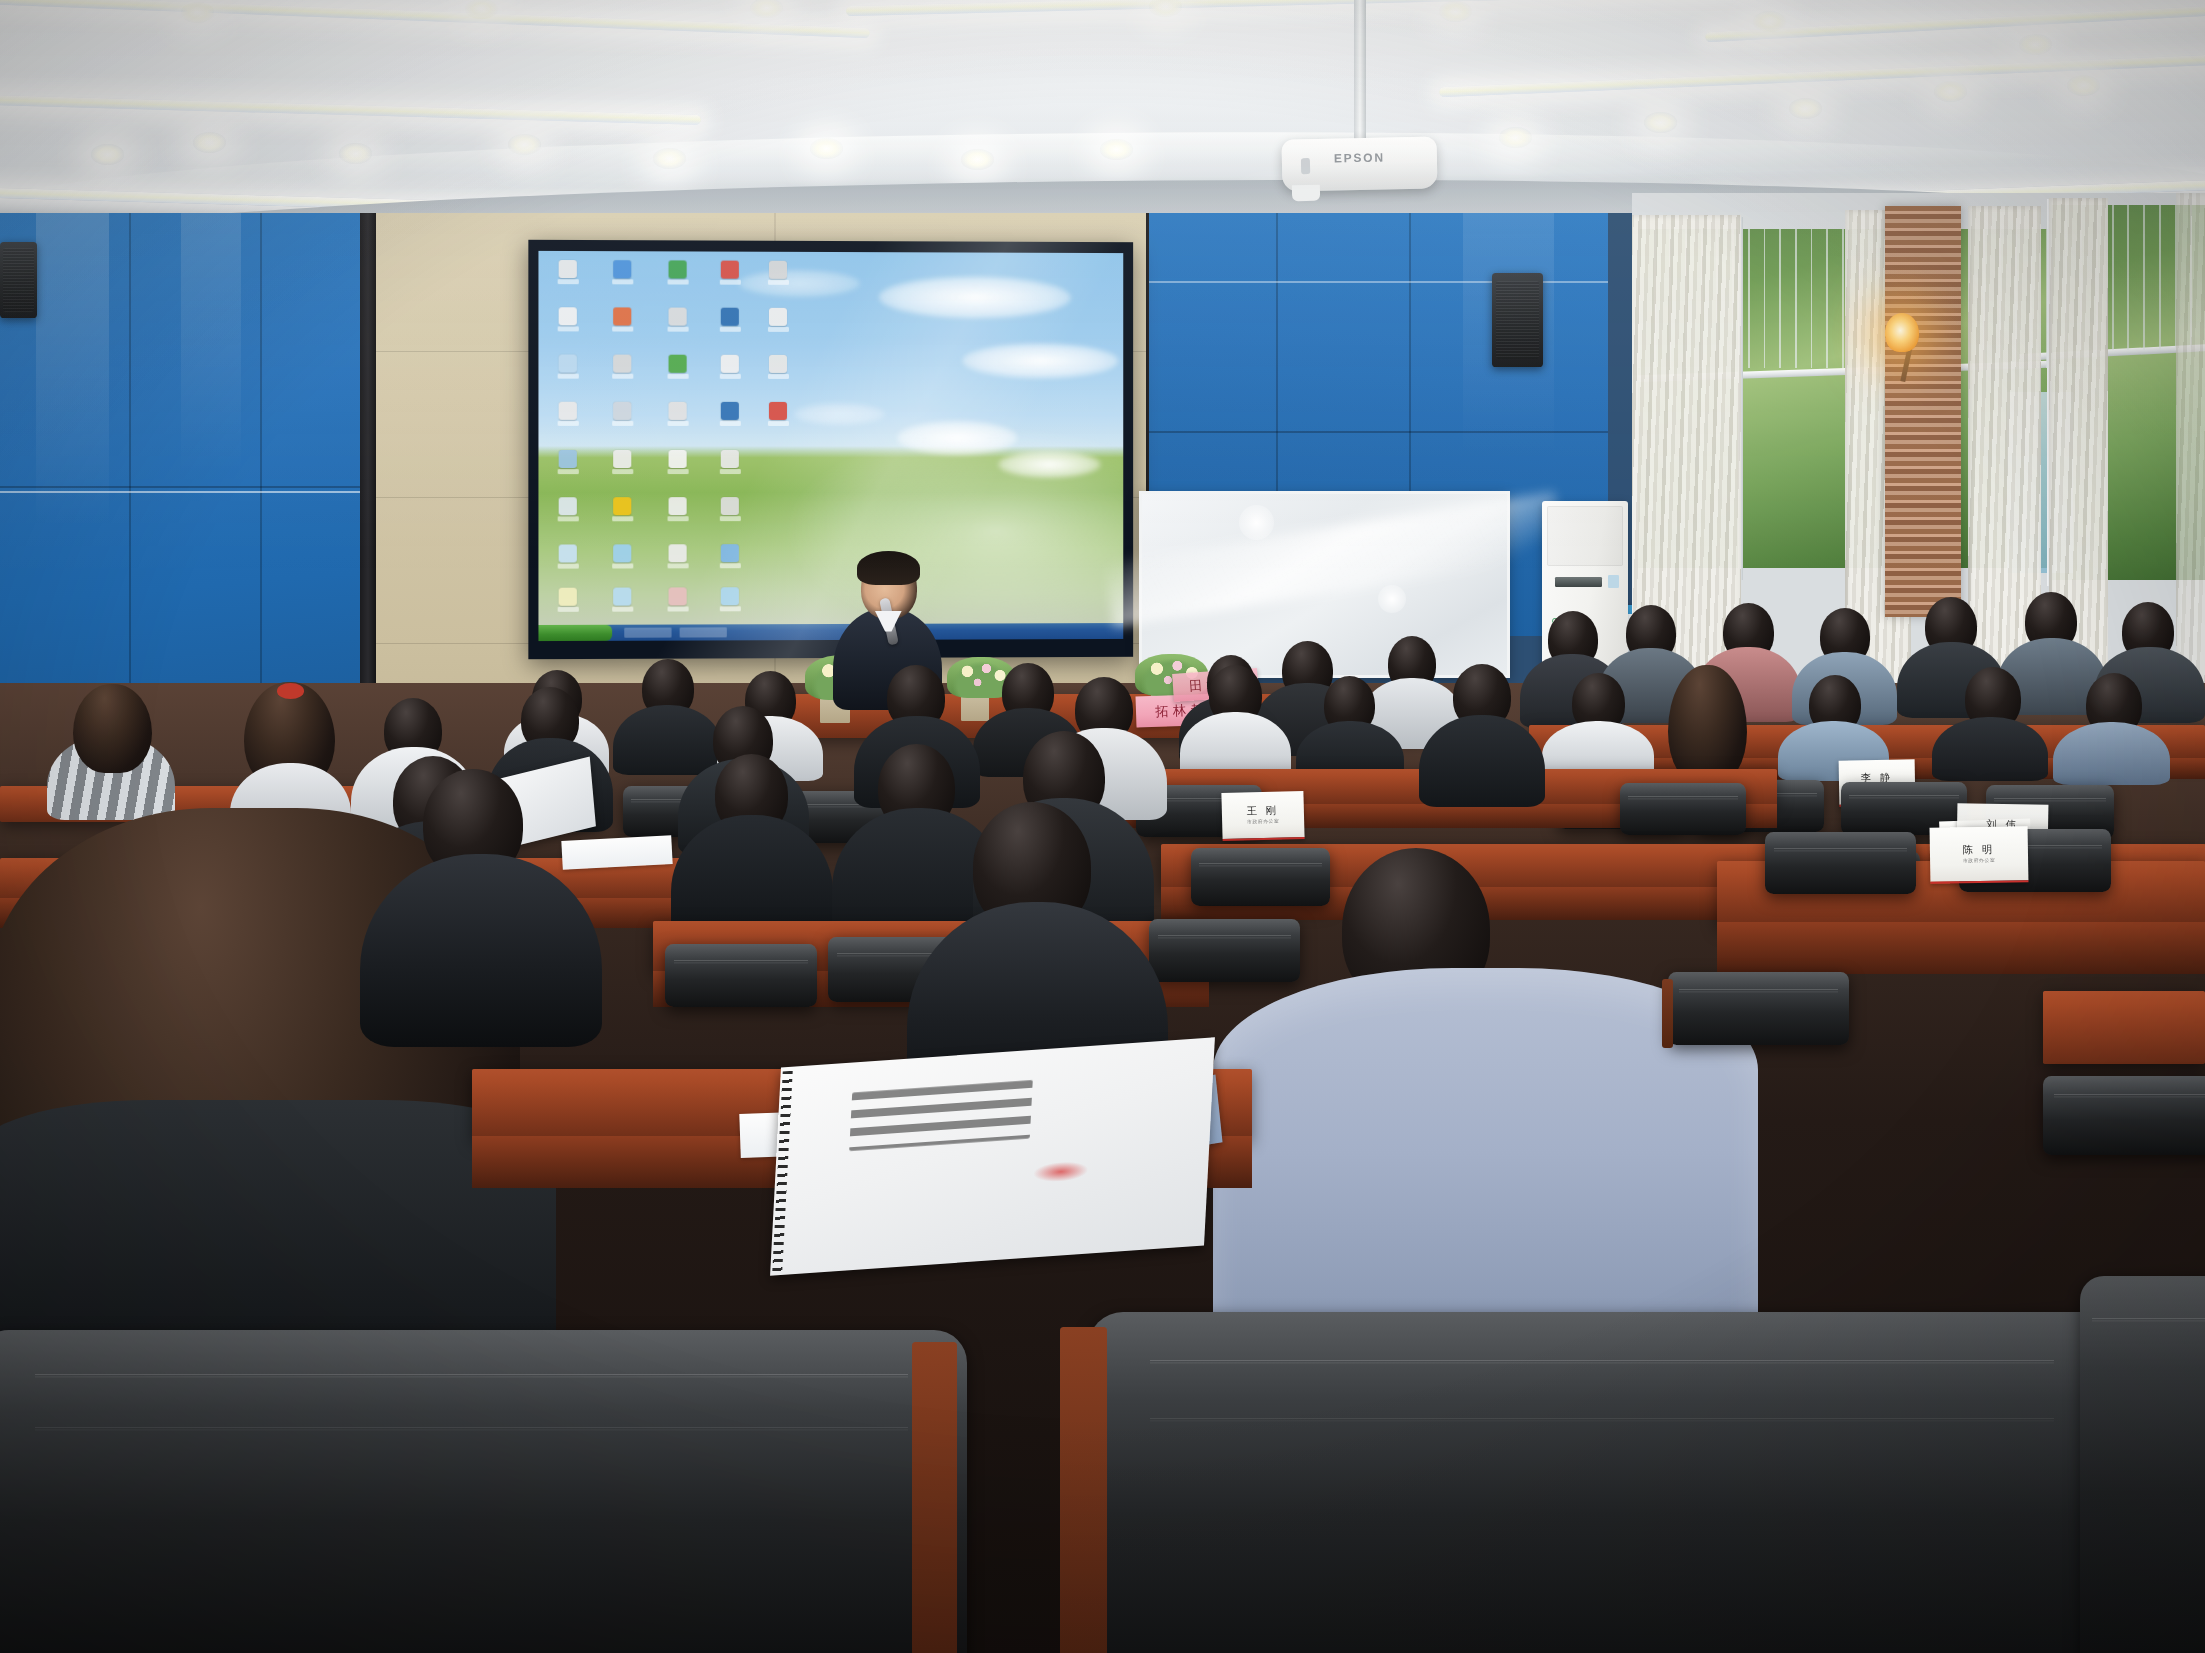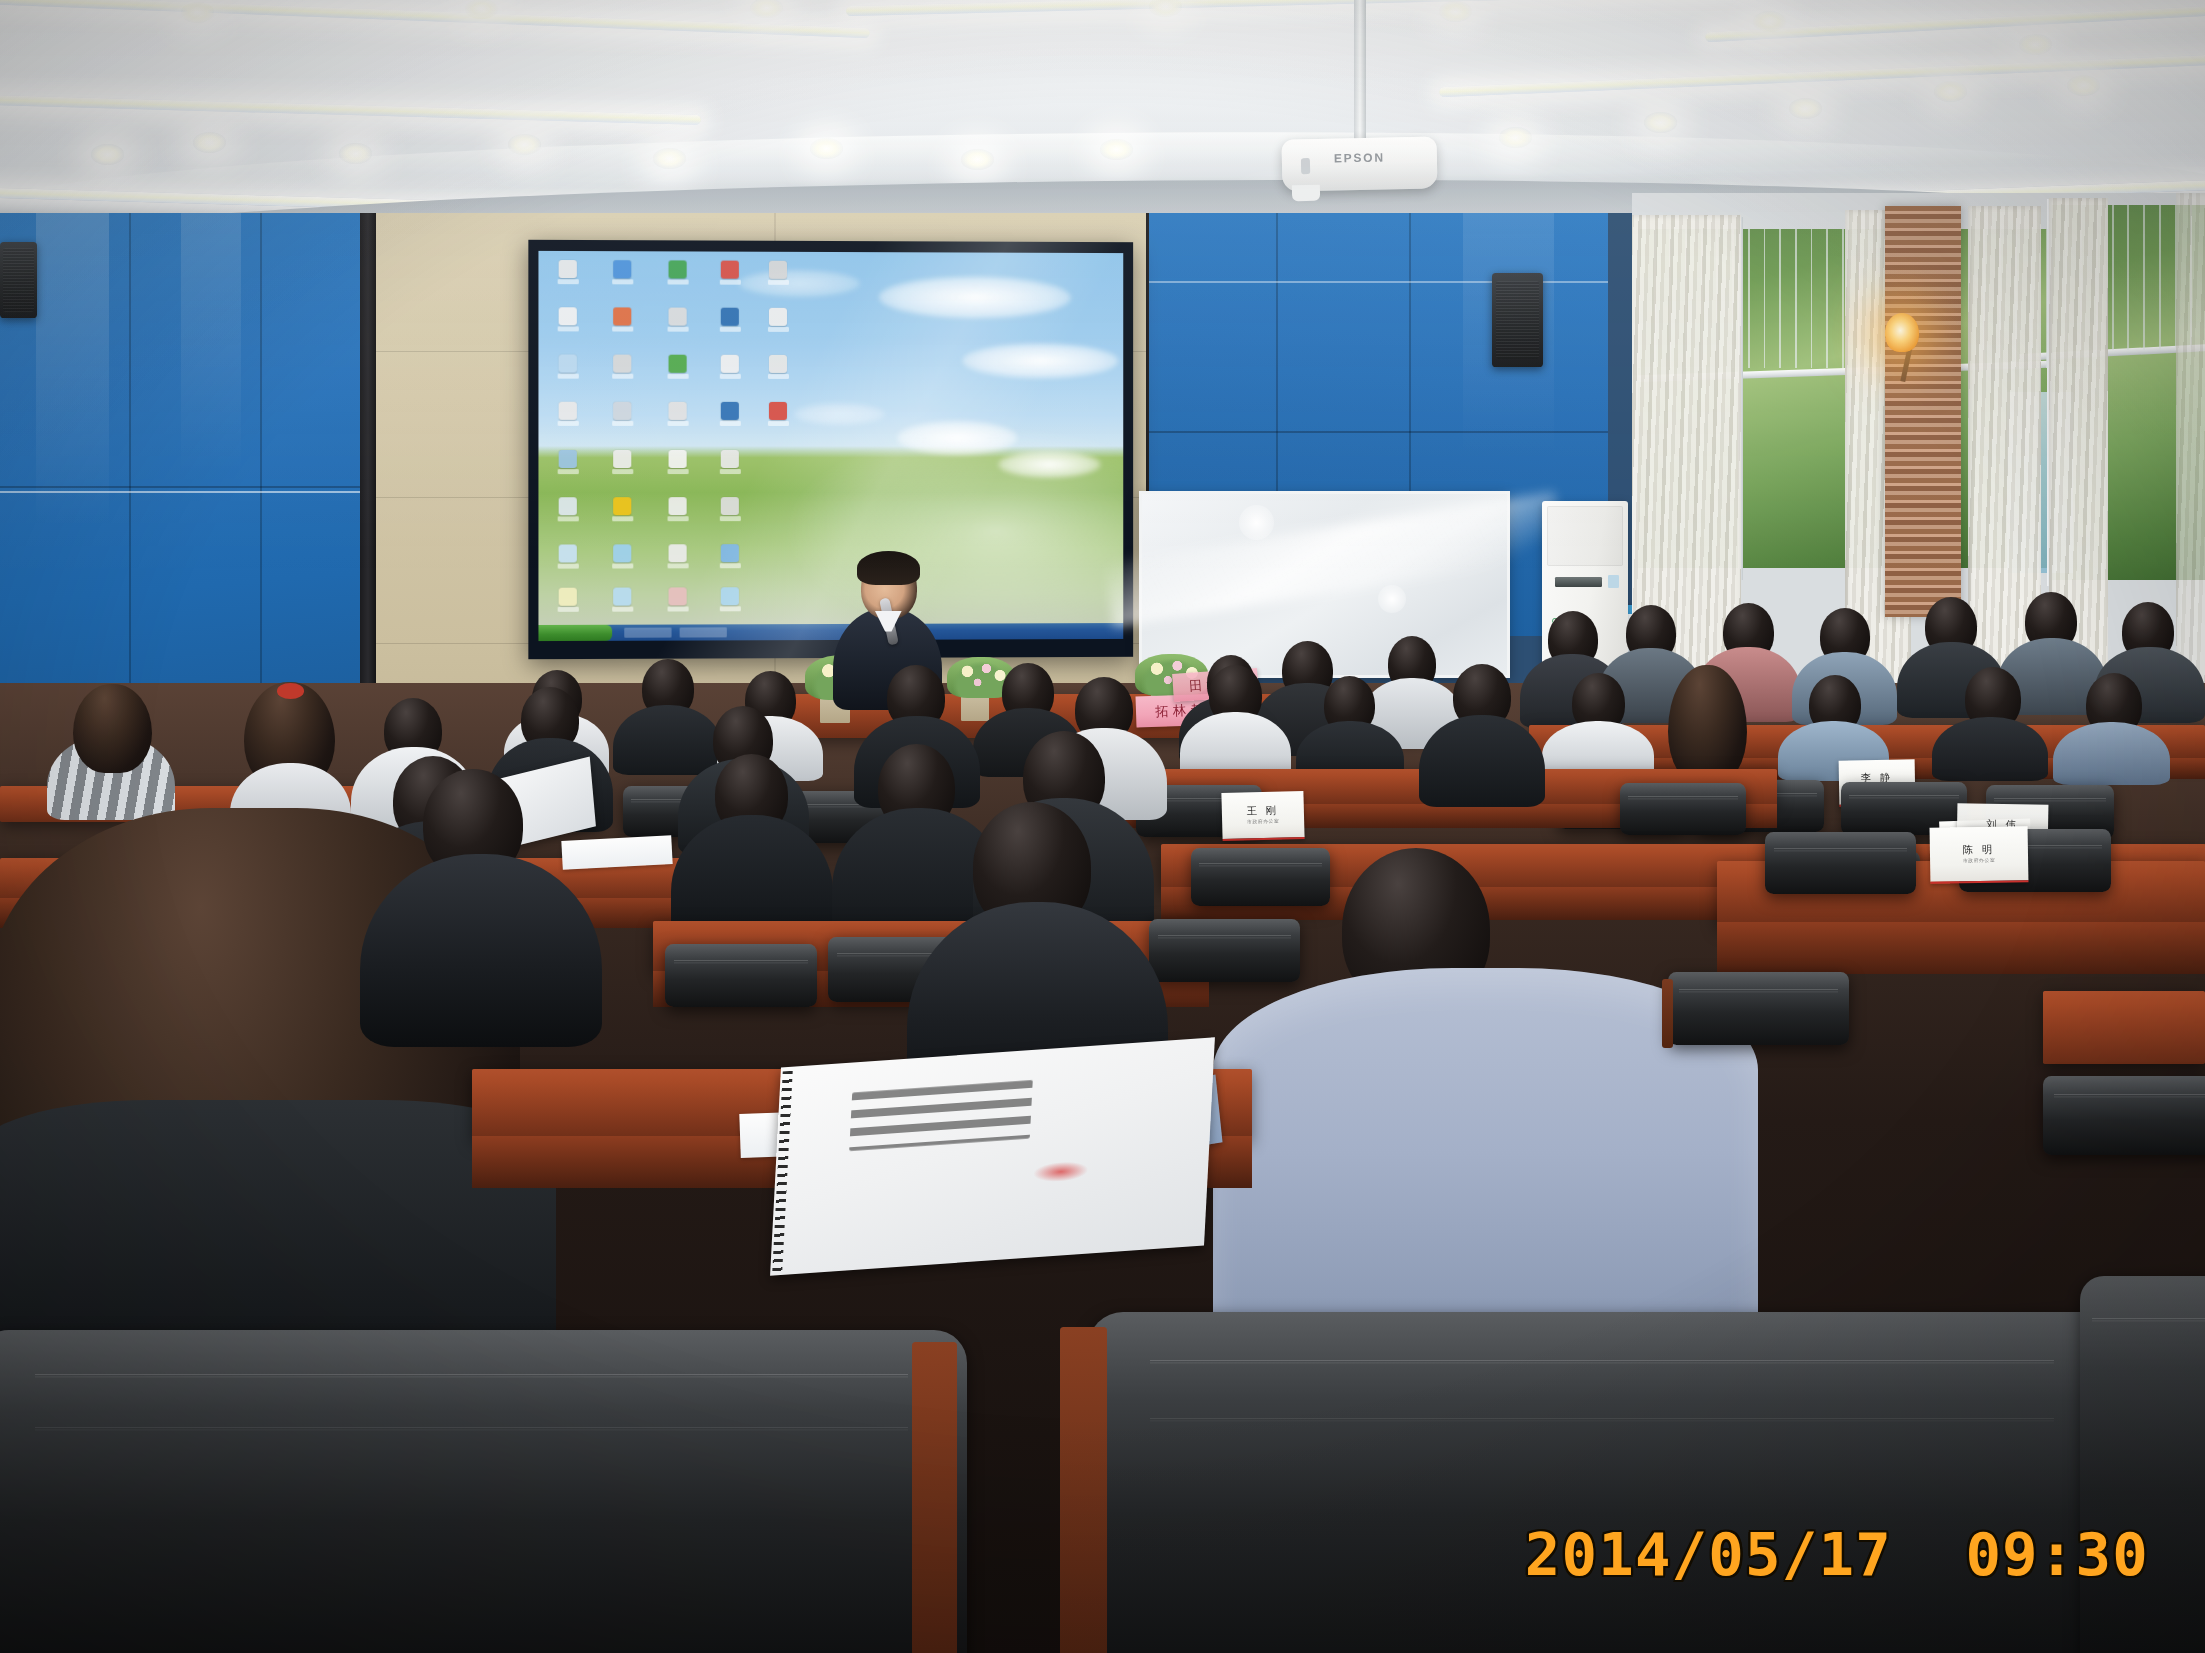--- a/index.html
+++ b/index.html
@@ -883,15 +883,14 @@
     <div class="wood" style="left:-28px;top:14.5px;width:47px;bottom:0;background:linear-gradient(180deg,#8a4022,#4e2211);border-radius:3.6px;"></div>
   </div>
 
   <div class="chair" style="left:2080px;top:1276px;width:193px;height:387px;border-radius:24px 24px 0 0;">
     <div class="seam" style="top:42px;"></div>
   </div>
 
   <div class="warmcast"></div>
   <div class="vignette"></div>
 
-  <div class="timestamp">2014/05/17  09:30</div>
 </div>
 
 
 </body></html>

